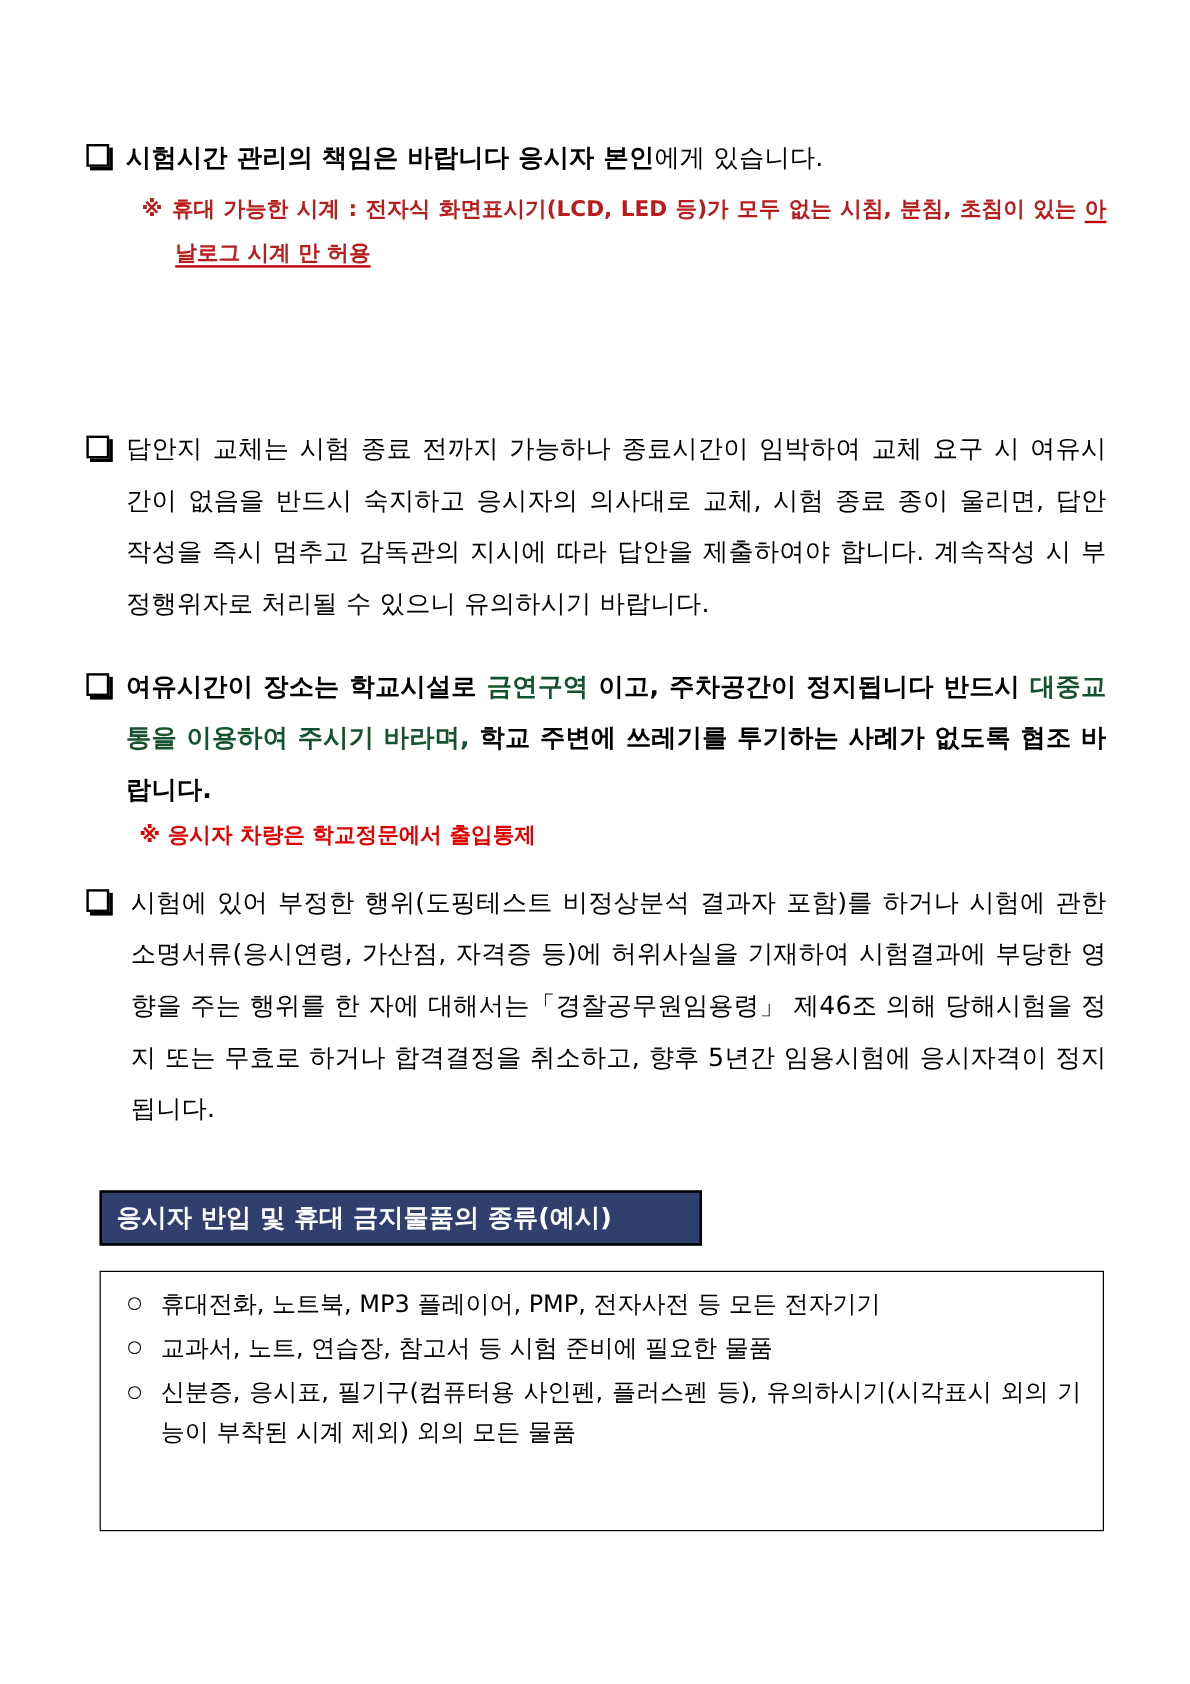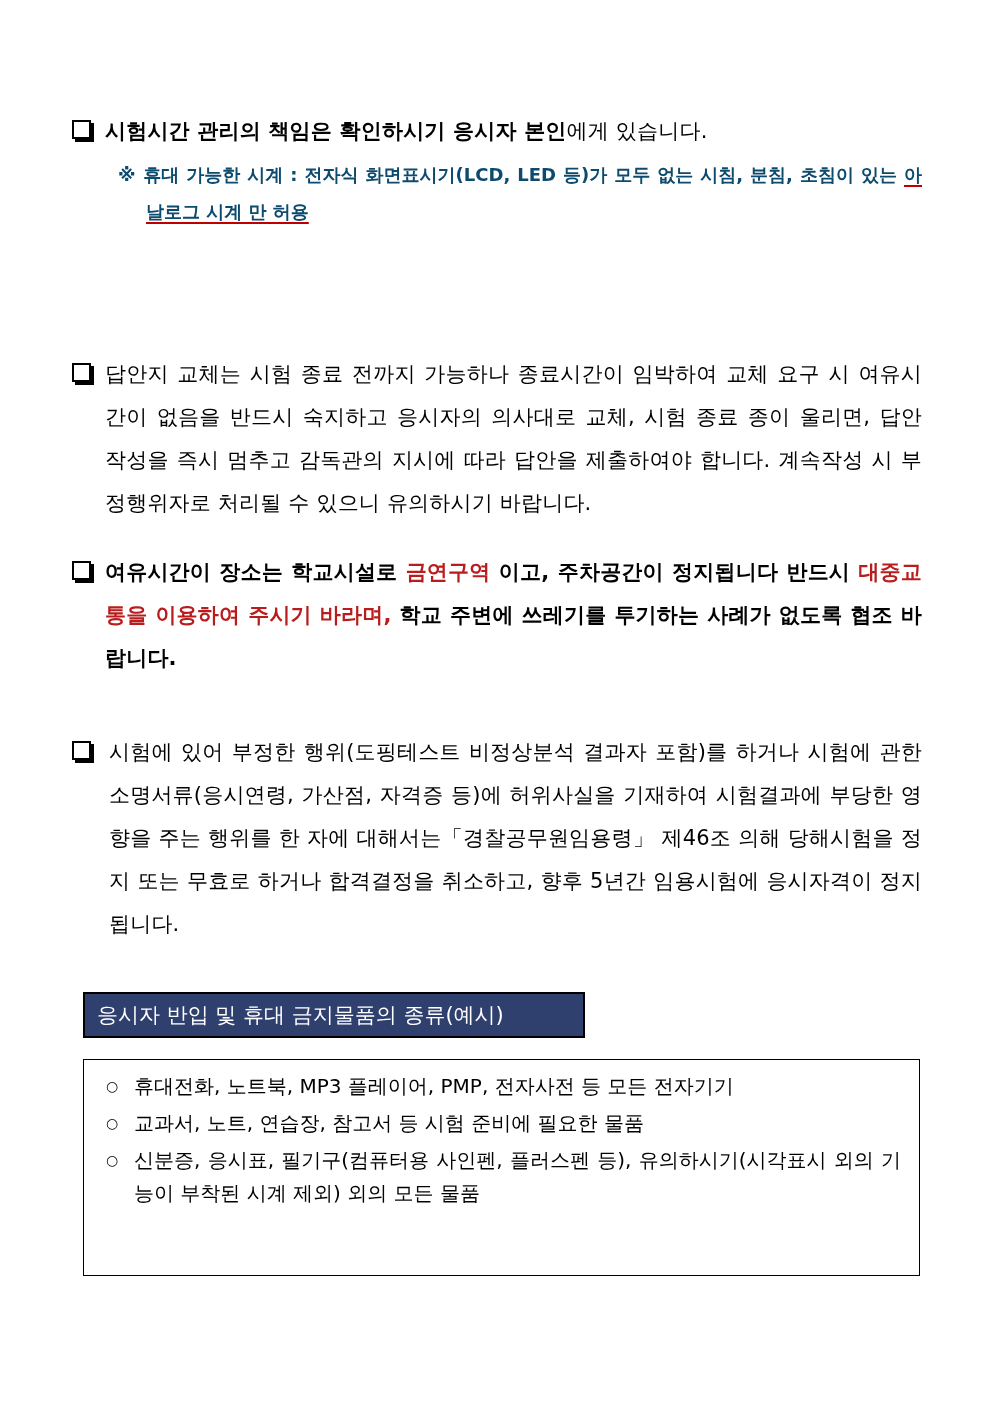--- a/index.html
+++ b/index.html
@@ -13,33 +13,33 @@
   .chk {
     flex: 0 0 auto; width: 19px; height: 19px; margin-top: 10px; margin-right: 14px;
     border: 2px solid #000; background: #fff; box-sizing: border-box;
     box-shadow: 3px 3px 0 #000;
   }
   .body-text {
     flex: 1 1 auto; font-size: 21px; line-height: 43px; text-align: justify;
     text-align-last: left; letter-spacing: 0.2px;
   }
   .bold { font-weight: bold; }
-  .red { color: #b91c1c; margin-top: 36px; }
+  .red { color: #14532d; margin-top: 36px; }
   .note-blue {
-    color: #0c4a6e; font-weight: bold; font-size: 18px; line-height: 37px;
+    color: #b91c1c; font-weight: bold; font-size: 18px; line-height: 37px;
     padding-left: 38px; text-indent: -28px; text-align: justify; text-align-last: left;
   }
   .ul-red { text-decoration: underline; text-decoration-color: #c00000; text-decoration-thickness: 2px; text-underline-offset: 4px; }
   .note-red {
     font-weight: bold; font-size: 18px; line-height: 30px; color: #e00000;
   }
   .header-box {
     position: absolute; left: 83px; top: 992px; width: 502px; height: 46px;
     background: #2f3f6e; border: 2px solid #000; box-sizing: border-box;
-    color: #fff; font-weight: normal; font-size: 21px; line-height: 42px;
+    color: #fff; font-weight: bold; font-size: 21px; line-height: 42px;
     padding-left: 12px; white-space: nowrap;
   }
   .list-box {
     position: absolute; left: 83px; top: 1059px; width: 837px; height: 217px;
     border: 1.5px solid #000; box-sizing: border-box; padding: 10px 18px 0 22px;
   }
   .li { display: flex; font-size: 20px; line-height: 33px; }
   .bullet { flex: 0 0 28px; font-size: 14px; line-height: 33px; }
   .li-text { flex: 1; text-align: justify; text-align-last: left; }
   .box-note {
@@ -47,21 +47,21 @@
     margin-top: 4px; text-align: justify; text-align-last: left;
   }
 </style>
 </head>
 <body>
 
 <div class="section" style="top:110px;">
   <div class="item">
     <span class="chk"></span>
     <div class="body-text">
-      <span class="bold">시험시간 관리의 책임은 확인하시기 응시자 본인</span><span>에게 있습니다.</span><br>
+      <span class="bold">시험시간 관리의 책임은 바랍니다 응시자 본인</span><span>에게 있습니다.</span><br>
     </div>
   </div>
   <div class="note-blue" style="margin-left:36px; margin-top:3px;">
     <span>※ 휴대 가능한 시계 : 전자식 화면표시기(LCD, LED 등)가 모두 없는 시침, 분침, 초침이 있는 </span><span class="ul-red">아날로그 시계 만 허용</span>
   </div>
 </div>
 
 <div class="section" style="top:353px;">
   <div class="item">
     <span class="chk"></span>
@@ -69,20 +69,21 @@
   </div>
 </div>
 
 <div class="section" style="top:551px;">
   <div class="item">
     <span class="chk"></span>
     <div class="body-text bold">
       <span>여유시간이 장소는 학교시설로 </span><span class="red">금연구역</span><span> 이고, 주차공간이 정지됩니다 반드시 </span><span class="red">대중교통을 이용하여 주시기 바라며,</span><span> 학교 주변에 쓰레기를 투기하는 사례가 없도록 협조 바랍니다.</span>
     </div>
   </div>
+  <div class="note-red" style="margin-left:44px; margin-top:2px;">※ 응시자 차량은 학교정문에서 출입통제</div>
 </div>
 
 <div class="section" style="top:731px;">
   <div class="item">
     <span class="chk"></span>
     <div class="body-text" style="padding-left:4px;">시험에 있어 부정한 행위(도핑테스트 비정상분석 결과자 포함)를 하거나 시험에 관한 소명서류(응시연령, 가산점, 자격증 등)에 허위사실을 기재하여 시험결과에 부당한 영향을 주는 행위를 한 자에 대해서는「경찰공무원임용령」 제46조 의해 당해시험을 정지 또는 무효로 하거나 합격결정을 취소하고, 향후 5년간 임용시험에 응시자격이 정지됩니다.</div>
   </div>
 </div>
 
 <div class="header-box">응시자 반입 및 휴대 금지물품의 종류(예시)</div>

